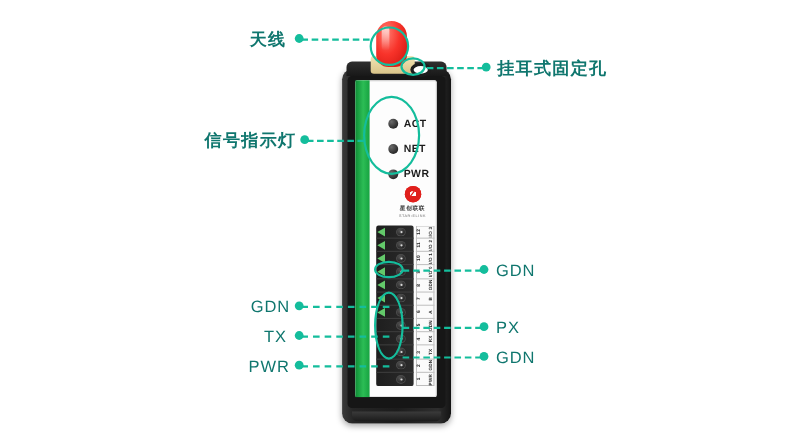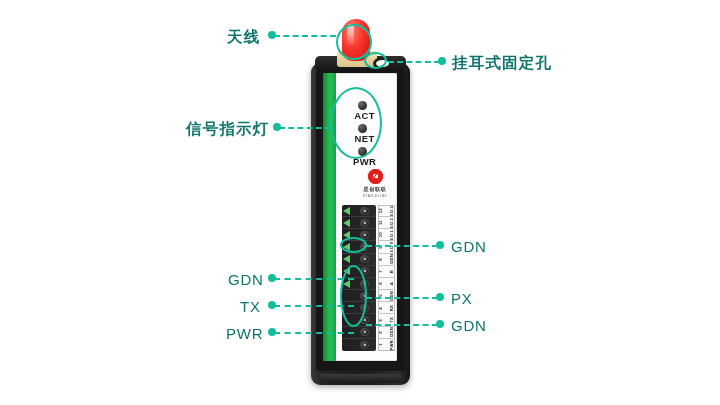--- a/index.html
+++ b/index.html
@@ -78,21 +78,21 @@
     background: #fff; z-index: 5;
   }
   .top-bar {
     position: absolute; left: 4px; top: -7px; width: 91px; height: 13px;
     background: linear-gradient(180deg,#2f2f2f,#181818);
     border-radius: 5px 5px 0 0; z-index: 1;
   }
 
   
   .leds { position: absolute; left: 30px; top: 28px; }
-  .led-row { display: flex; align-items: center; height: 23px; flex-direction: column; }
+  .led-row { display: flex; align-items: center; height: 23px; }
   .led-dot {
     width: 9px; height: 9px; border-radius: 50%;
     background: radial-gradient(circle at 32% 30%, #6a6a6a, #2b2b2b 70%, #131313);
     margin-right: 5px; flex: none;
   }
   .led-txt { font-size: 9.5px; font-weight: 700; color: #1c1c1c; letter-spacing: .4px;
              font-family: "Liberation Sans", sans-serif; }
 
   
   .hl-ellipse {

